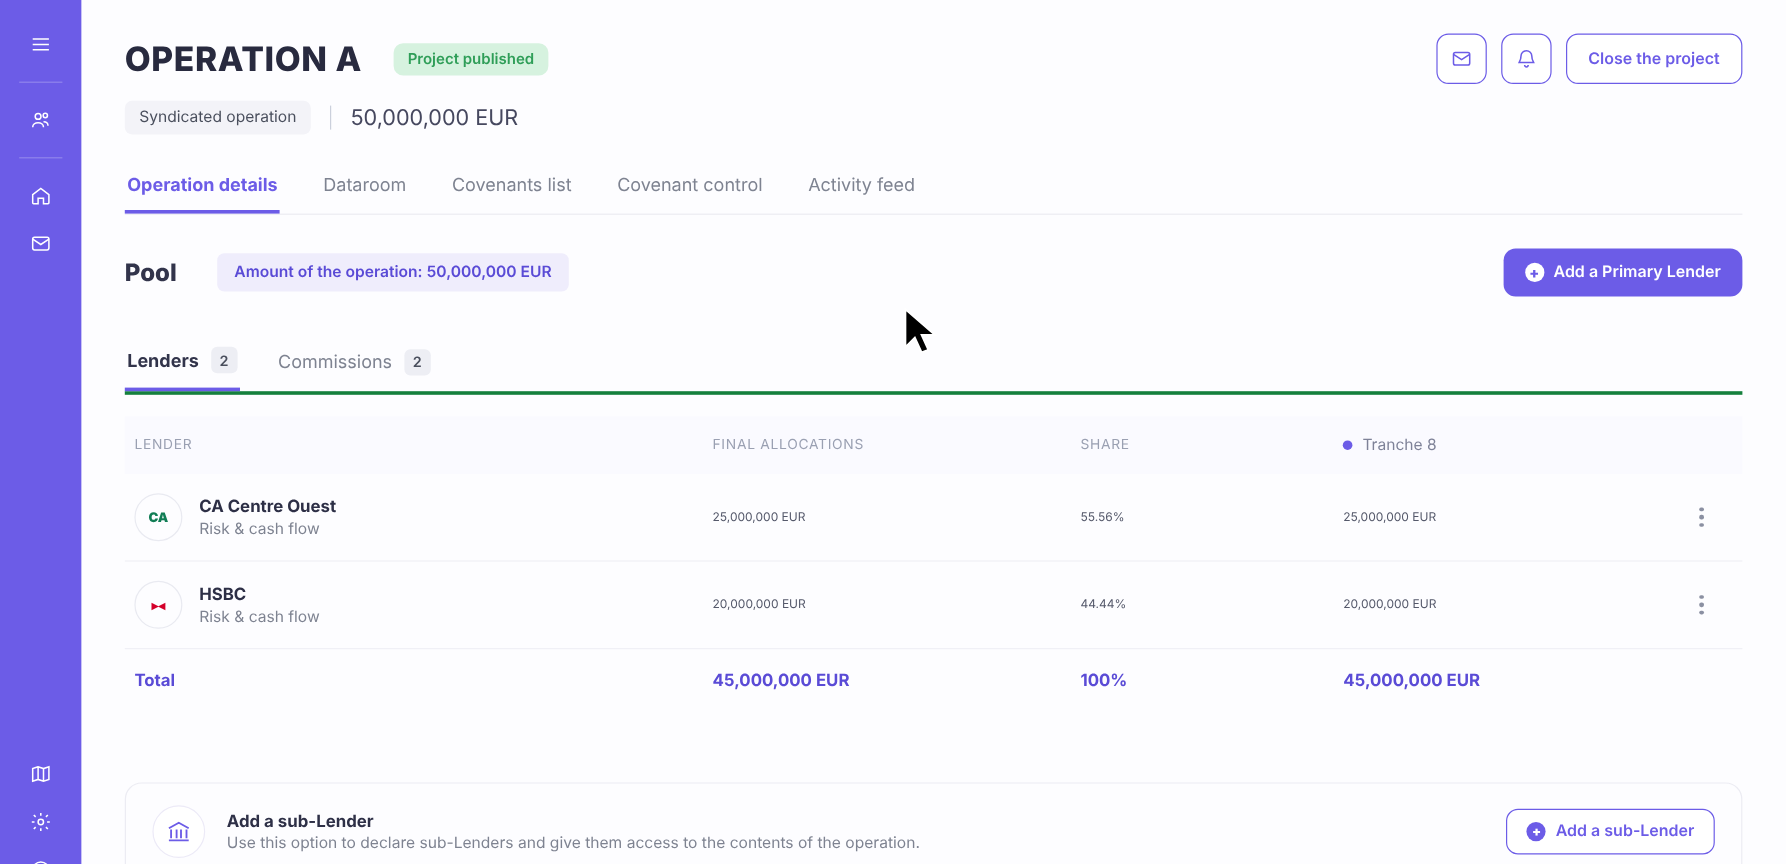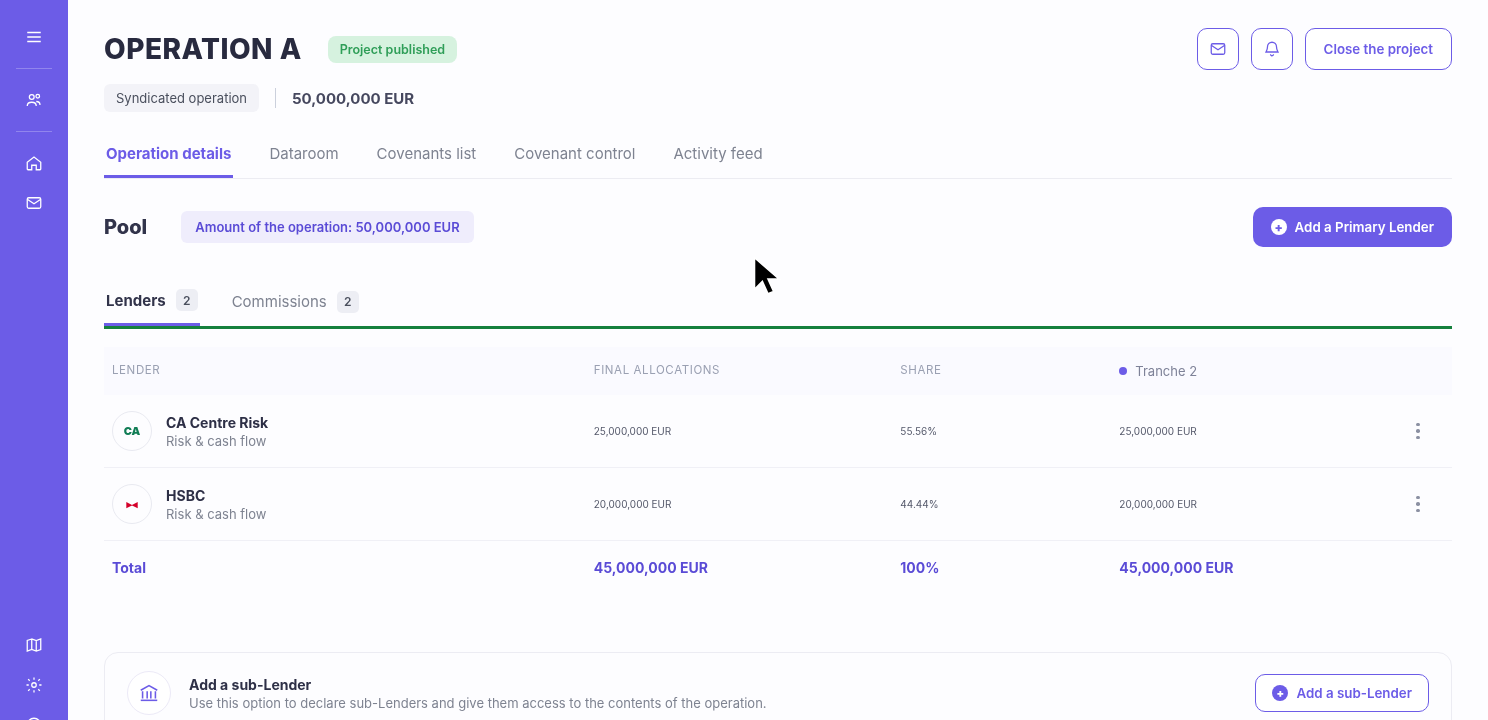--- a/index.html
+++ b/index.html
@@ -29,21 +29,21 @@
   .title-row{display:flex;align-items:center;gap:26px}
   h1{margin:0;font-size:28px;font-weight:800;letter-spacing:.5px;color:#282a3f}
   .status-chip{background:var(--green-100);color:var(--green-700);padding:6px 12px;border-radius:8px;font-weight:600;font-size:12.5px}
   .title-actions{margin-left:auto;display:flex;gap:12px}
   .sq-btn{width:42px;height:42px;border:1.5px solid var(--purple-600);border-radius:10px;display:flex;align-items:center;justify-content:center;cursor:pointer;background:#fff}
   .sq-btn svg{width:18px;height:18px;stroke:var(--purple-600);fill:none;stroke-width:1.7}
   .outline-btn{border:1.5px solid var(--purple-600);color:var(--purple-600);background:#fff;padding:10px 18px;border-radius:10px;font-weight:600;cursor:pointer}
   .meta-row{display:flex;align-items:center;gap:16px;margin-top:14px}
   .tag{background:#f3f3f8;color:var(--grey-700);padding:6px 12px;border-radius:6px;font-size:13px}
   .meta-divider{width:1px;height:20px;background:var(--grey-300)}
-  .meta-amount{font-weight:700;color:#46485f;font-size:15px}
+  .meta-amount{font-weight:400;color:#46485f;font-size:18px}
   .tabs{display:flex;gap:34px;margin-top:20px;border-bottom:1px solid #ececf2}
   .tab{padding:12px 2px;color:var(--grey-500);font-size:15px;cursor:pointer}
   .tab.active{color:var(--purple-600);font-weight:700;border-bottom:3px solid var(--purple-600)}
   .pool-row{display:flex;align-items:center;margin-top:28px;gap:34px}
   .pool-title{font-size:20px;font-weight:800}
   .amount-chip{background:var(--purple-50);color:var(--purple-700);padding:8px 14px;border-radius:6px;font-size:13px;font-weight:600}
   .primary-btn{margin-left:auto;background:var(--purple-600);color:#fff;border:none;padding:12px 18px;border-radius:10px;font-weight:600;cursor:pointer;display:flex;align-items:center;gap:8px}
   .primary-btn .plus{width:16px;height:16px;border-radius:50%;background:#fff;color:var(--purple-600);display:flex;align-items:center;justify-content:center;font-size:12px;font-weight:900}
   .subtabs{display:flex;gap:30px;margin-top:30px;border-bottom:3px solid #15803d}
   .subtab{padding:12px 2px;color:var(--grey-500);display:flex;align-items:center;gap:10px;cursor:pointer;font-size:15px}
@@ -181,30 +181,30 @@
       </div>
     </div>
 
     <div class="table">
       <div class="thead">
         <div>LENDER</div>
         <div>FINAL ALLOCATIONS</div>
         <div>SHARE</div>
         <div class="tranche-hdr">
           <span class="dot"></span>
-          <span>Tranche 2</span>
+          <span>Tranche 8</span>
         </div>
         <div></div>
       </div>
 
       <div class="trow">
         <div class="lender-cell">
           <div class="logo ca">CA</div>
           <div>
-            <div class="lender-name">CA Centre Risk</div>
+            <div class="lender-name">CA Centre Ouest</div>
             <div class="lender-sub">Risk &amp; cash flow</div>
           </div>
         </div>
         <div class="cell">25,000,000 EUR</div>
         <div class="cell">55.56%</div>
         <div class="cell">25,000,000 EUR</div>
         <div class="kebab">
             <span></span>
             <span></span>
             <span></span>

